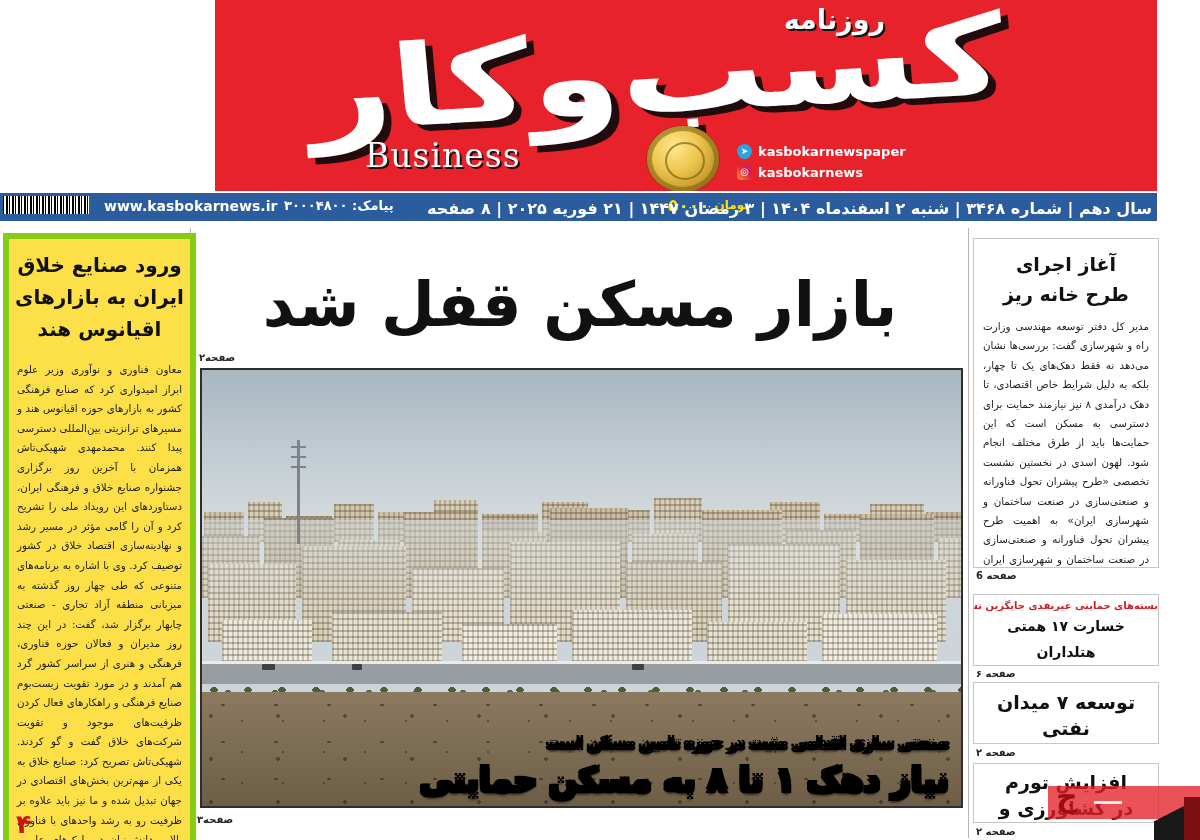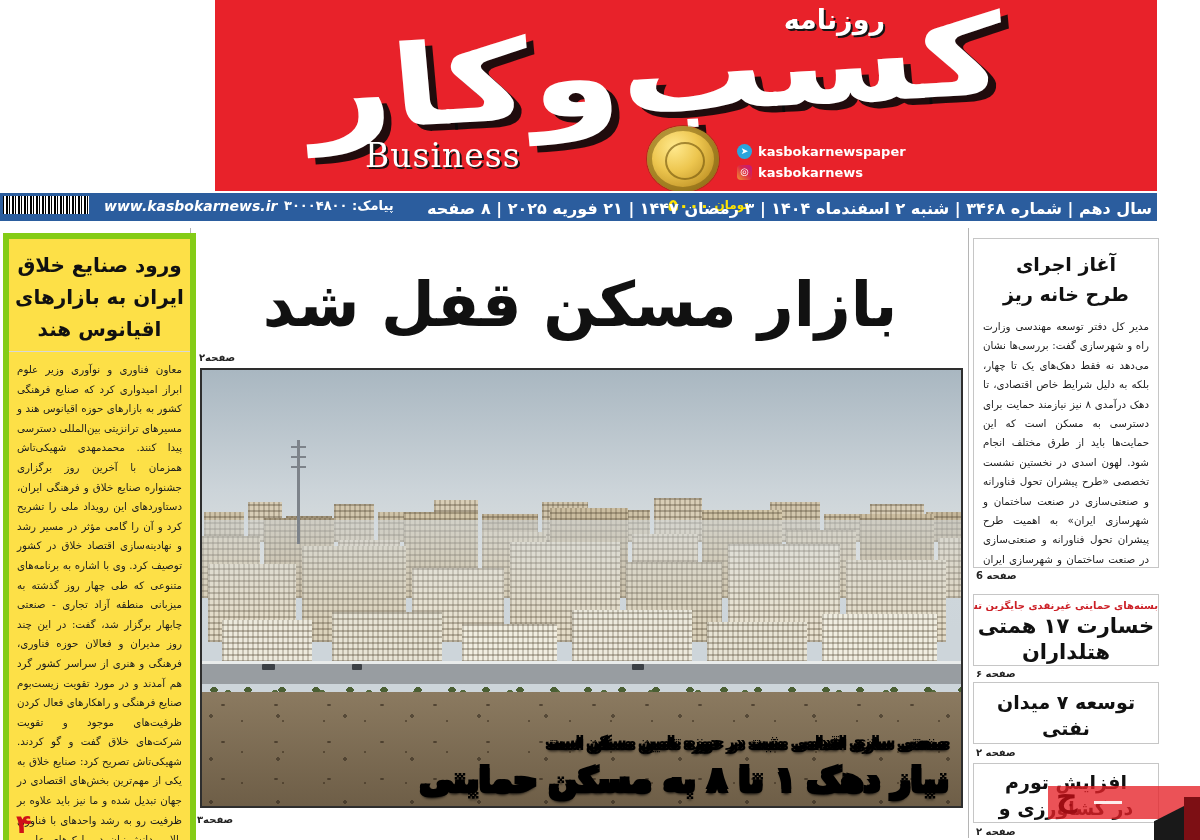--- a/index.html
+++ b/index.html
@@ -28,21 +28,21 @@
         font-size:9px;line-height:15px;text-align:center;}
   .icon-instagram{width:15px;height:15px;border-radius:4px;
         background:linear-gradient(45deg,#f09433,#dc2743 55%,#bc1888);color:#fff;
         font-size:10px;line-height:14px;text-align:center;}
 
   
   .datebar{position:absolute;left:0;top:191px;width:1157px;height:28px;background:#2b5d9e;
         border-top:2px solid #fff;border-bottom:2px solid #fff;}
   .barcode{position:absolute;left:3px;top:3px;width:86px;height:18px;background:#fff;
         background-image:repeating-linear-gradient(90deg,#000 0 1px,#fff 1px 3px,#000 3px 5px,#fff 5px 6px);}
-  .db-website{position:absolute;left:104px;top:5px;color:#fff;font-size:14px;font-weight:bold;font-style:italic;}
+  .db-website{position:absolute;left:104px;top:5px;color:#fff;font-size:14px;font-weight:bold;}
   .db-sms{position:absolute;left:284px;top:5px;color:#ffffff;font-size:13px;font-weight:bold;direction:rtl;}
   .db-tagline{position:absolute;left:498px;top:4px;color:#fff;font-size:13px;font-style:italic;
         font-family:"DejaVu Serif",serif;direction:rtl;margin-top:36px;}
   .db-price{position:absolute;left:668px;top:2px;display:flex;align-items:center;gap:5px;direction:ltr;}
   .db-price .amount{color:#ffe400;font-size:17px;font-weight:bold;letter-spacing:2px;}
   .db-price .unit{color:#ffe400;font-size:12px;font-weight:bold;}
   .db-issue{position:absolute;right:5px;top:6px;color:#fff;font-size:16px;font-weight:bold;direction:rtl;}
 
   
   .vrule{position:absolute;top:228px;width:1px;height:610px;background:#b5b5b5;}
@@ -101,21 +101,21 @@
   .rbox{position:absolute;left:973px;width:186px;border:1px solid #c6c6c6;background:#fff;
         box-sizing:border-box;overflow:hidden;}
   .rb-title{direction:rtl;text-align:center;font-weight:bold;}
   .rbox1{top:238px;height:330px;}
   .rbox1 .rb-title{font-size:19px;line-height:30px;padding-top:10px;}
   .rb-body{direction:rtl;text-align:justify;font-size:10.3px;line-height:19.4px;
         padding:8px 9px 0 9px;color:#1c1c1c;}
   .rbox2{top:594px;height:72px;}
   .rb-kicker{direction:rtl;text-align:center;color:#cc1f26;font-size:10px;font-weight:bold;
         padding-top:5px;white-space:nowrap;overflow:hidden;}
-  .rbox2 .rb-title{font-size:21px;line-height:26px;padding-top:2px;}
+  .rbox2 .rb-title{font-size:14px;line-height:26px;padding-top:2px;}
   .rbox3{top:682px;height:62px;}
   .rbox3 .rb-title{font-size:19px;line-height:26px;padding-top:6px;}
   .rbox4{top:763px;height:60px;}
   .rbox4 .rb-title{font-size:19px;line-height:26px;padding-top:5px;}
   .pref-r1{position:absolute;left:976px;top:570px;}
   .pref-r2{position:absolute;left:976px;top:668px;}
   .pref-r3{position:absolute;left:976px;top:747px;}
   .pref-r4{position:absolute;left:976px;top:826px;}
 
   

